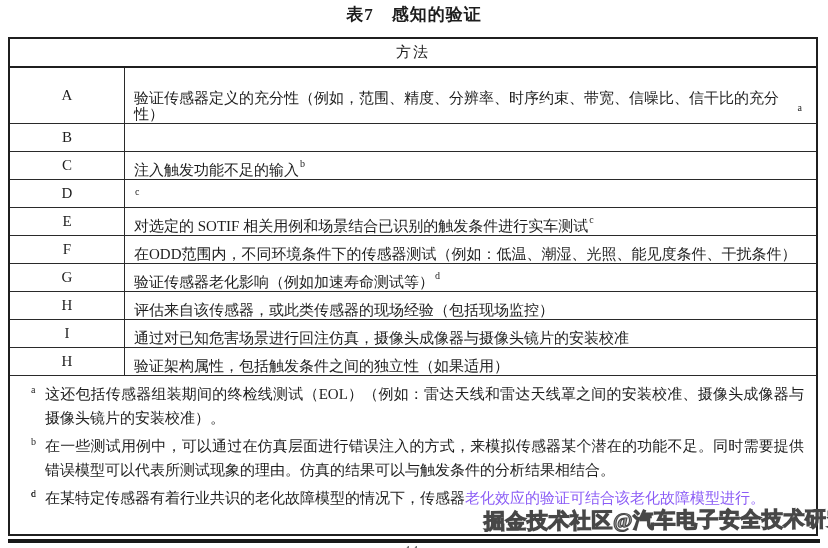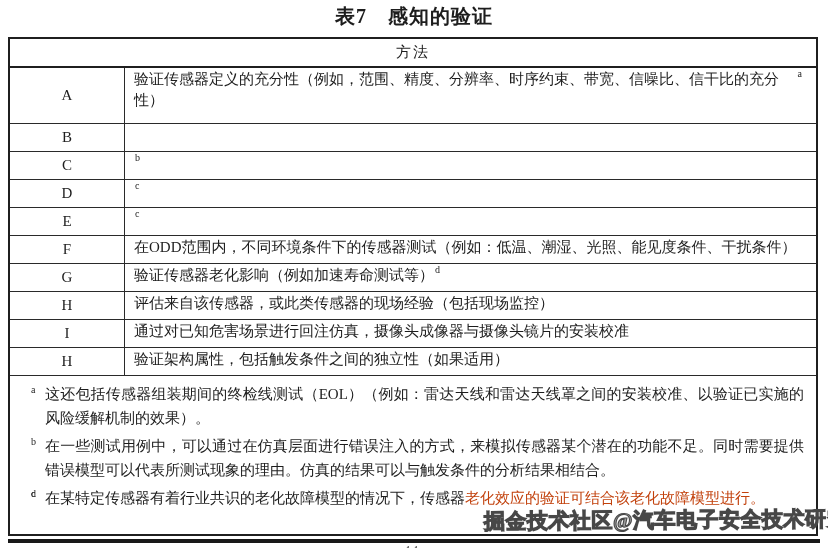--- a/index.html
+++ b/index.html
@@ -4,47 +4,47 @@
 <style>
   html,body{margin:0;padding:0;}
   body{
     width:828px;height:548px;position:relative;overflow:hidden;
     background:#ffffff;color:#1d1d1d;
     font-family:"Liberation Serif","DejaVu Serif",serif;
   }
   *{box-sizing:border-box;}
   .doc-title{
     position:absolute;top:3px;left:0;width:100%;
-    text-align:center;font-size:20px;font-weight:bold;letter-spacing:1px;
+    text-align:center;font-size:17px;font-weight:bold;letter-spacing:1px;
   }
   .tbl{
     position:absolute;left:8px;top:37px;width:810px;height:499px;
     border:2px solid #1f1f1f;background:#fff;
     display:flex;flex-direction:column;font-size:15px;
   }
   .thead-cell{
     height:29px;flex:0 0 29px;line-height:27px;text-align:center;
     border-bottom:2px solid #1f1f1f;letter-spacing:2px;
   }
   .trow{display:flex;border-bottom:1px solid #2a2a2a;flex:0 0 28px;}
   .trow.tall{flex:0 0 56px;}
   .lbl{
     width:115px;flex:0 0 115px;border-right:1px solid #2a2a2a;
     display:flex;align-items:center;justify-content:center;
   }
   .txt{
-    flex:1;padding:1px 14px 1px 9px;display:flex;align-items:flex-start;
-    line-height:21px;
+    flex:1;padding:8px 14px 1px 9px;display:flex;align-items:flex-end;
+    line-height:16px;
   }
   .txt .sup,.fn-marker{font-size:10px;}
   .txt .sup{position:relative;top:-6px;margin-left:1px;}
   .footnotes{flex:1 1 auto;padding:6px 12px 2px 20px;line-height:24px;}
   .fn{position:relative;padding-left:15px;margin-bottom:4px;text-align:justify;}
   .fn-marker{position:absolute;left:1px;top:-4px;}
-  .obscured{color:#c2410c;}
+  .obscured{color:#8b5cf6;}
   .watermark{
     position:absolute;left:484px;top:506px;z-index:5;white-space:nowrap;
     font-size:21px;font-weight:bold;letter-spacing:0.5px;
     color:rgba(255,255,255,0.12);
     -webkit-text-stroke:1.1px #474747;
     text-shadow:0 0 1px #8a8a8a;
     transform:rotate(-0.4deg);
   }
   .bottom-rule{
     position:absolute;left:8px;top:539px;width:812px;height:4px;
@@ -69,32 +69,34 @@
         <span>验证传感器定义的充分性（例如，范围、精度、分辨率、时序约束、带宽、信噪比、信干比的充分性）</span>
         <span class="sup">a</span>
       </div>
   </div>
   <div class="trow">
     <div class="lbl">B</div>
   </div>
   <div class="trow">
     <div class="lbl">C</div>
     <div class="txt">
+        <span>注入触发功能不足的输入</span>
         <span class="sup">b</span>
       </div>
   </div>
   <div class="trow">
     <div class="lbl">D</div>
     <div class="txt">
         <span class="sup">c</span>
       </div>
   </div>
   <div class="trow">
     <div class="lbl">E</div>
     <div class="txt">
+        <span>对选定的 SOTIF 相关用例和场景结合已识别的触发条件进行实车测试</span>
         <span class="sup">c</span>
       </div>
   </div>
   <div class="trow">
     <div class="lbl">F</div>
     <div class="txt">
         <span>在ODD范围内，不同环境条件下的传感器测试（例如：低温、潮湿、光照、能见度条件、干扰条件）</span>
         <span class="sup"></span>
       </div>
   </div>
@@ -122,21 +124,21 @@
   <div class="trow">
     <div class="lbl">H</div>
     <div class="txt">
         <span>验证架构属性，包括触发条件之间的独立性（如果适用）</span>
         <span class="sup"></span>
       </div>
   </div>
 
   <div class="footnotes">
     <div class="fn">
-      <span class="fn-marker">a</span><span>这还包括传感器组装期间的终检线测试（EOL）（例如：雷达天线和雷达天线罩之间的安装校准、以验证已实施的风险缓解机制的效果）。</span>
+      <span class="fn-marker">a</span><span>这还包括传感器组装期间的终检线测试（EOL）（例如：雷达天线和雷达天线罩之间的安装校准、摄像头成像器与摄像头镜片的安装校准）。</span>
     </div>
     <div class="fn">
       <span class="fn-marker">b</span><span>在一些测试用例中，可以通过在仿真层面进行错误注入的方式，来模拟传感器某个潜在的功能不足。同时需要提供错误模型可以代表所测试现象的理由。仿真的结果可以与触发条件的分析结果相结合。</span>
     </div>
     <div class="fn">
       <span class="fn-marker">c</span>
     </div>
     <div class="fn">
       <span class="fn-marker">d</span><span>在某特定传感器有着行业共识的老化故障模型的情况下，传感器</span><span class="obscured">老化效应的验证可结合该老化故障模型进行。</span>
     </div>

